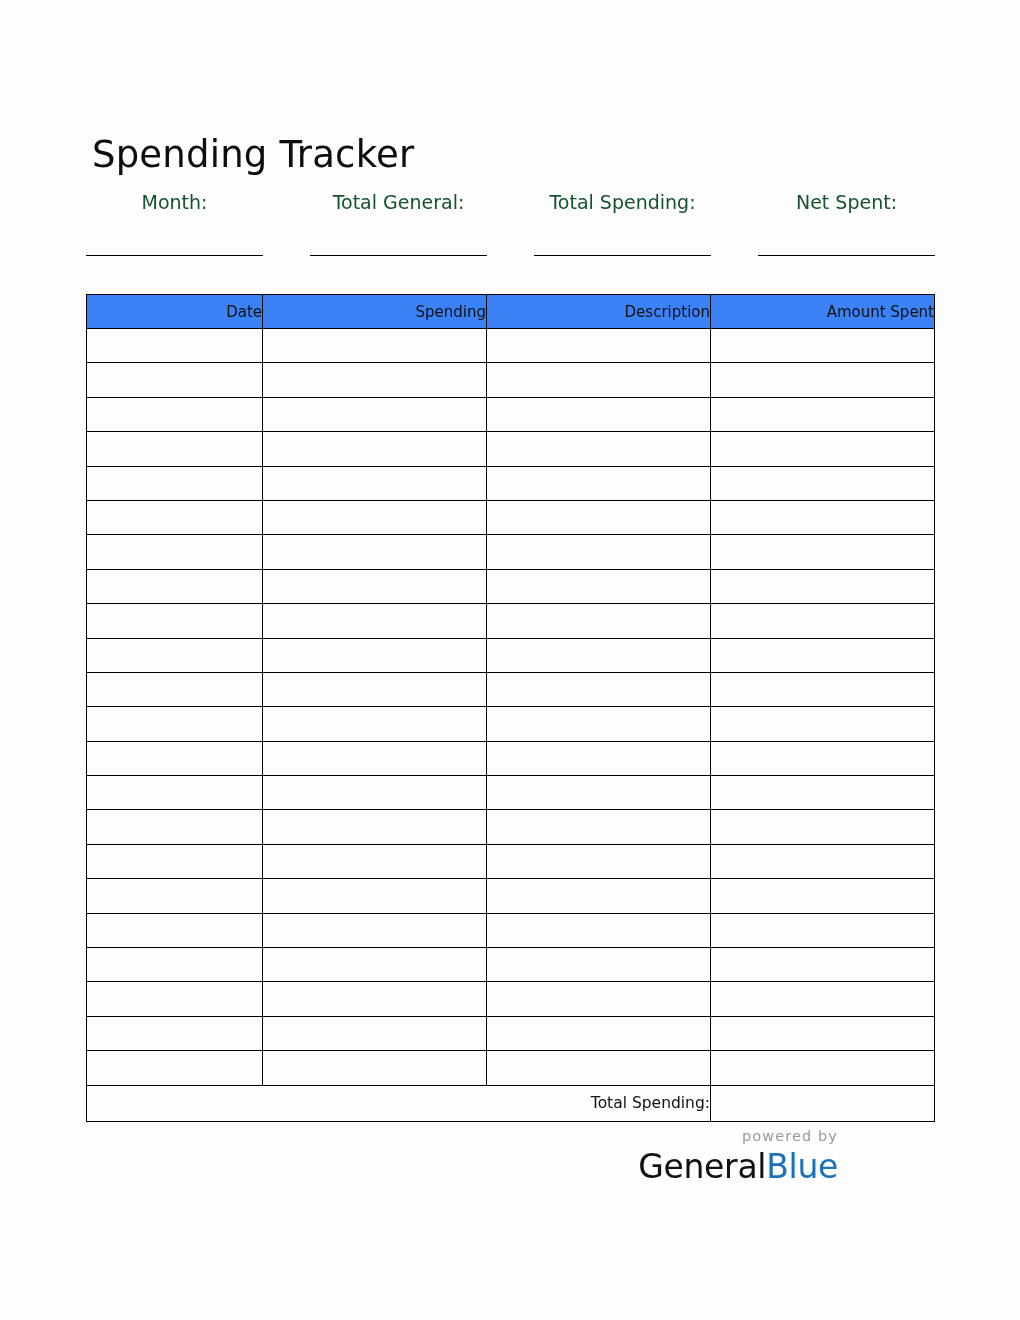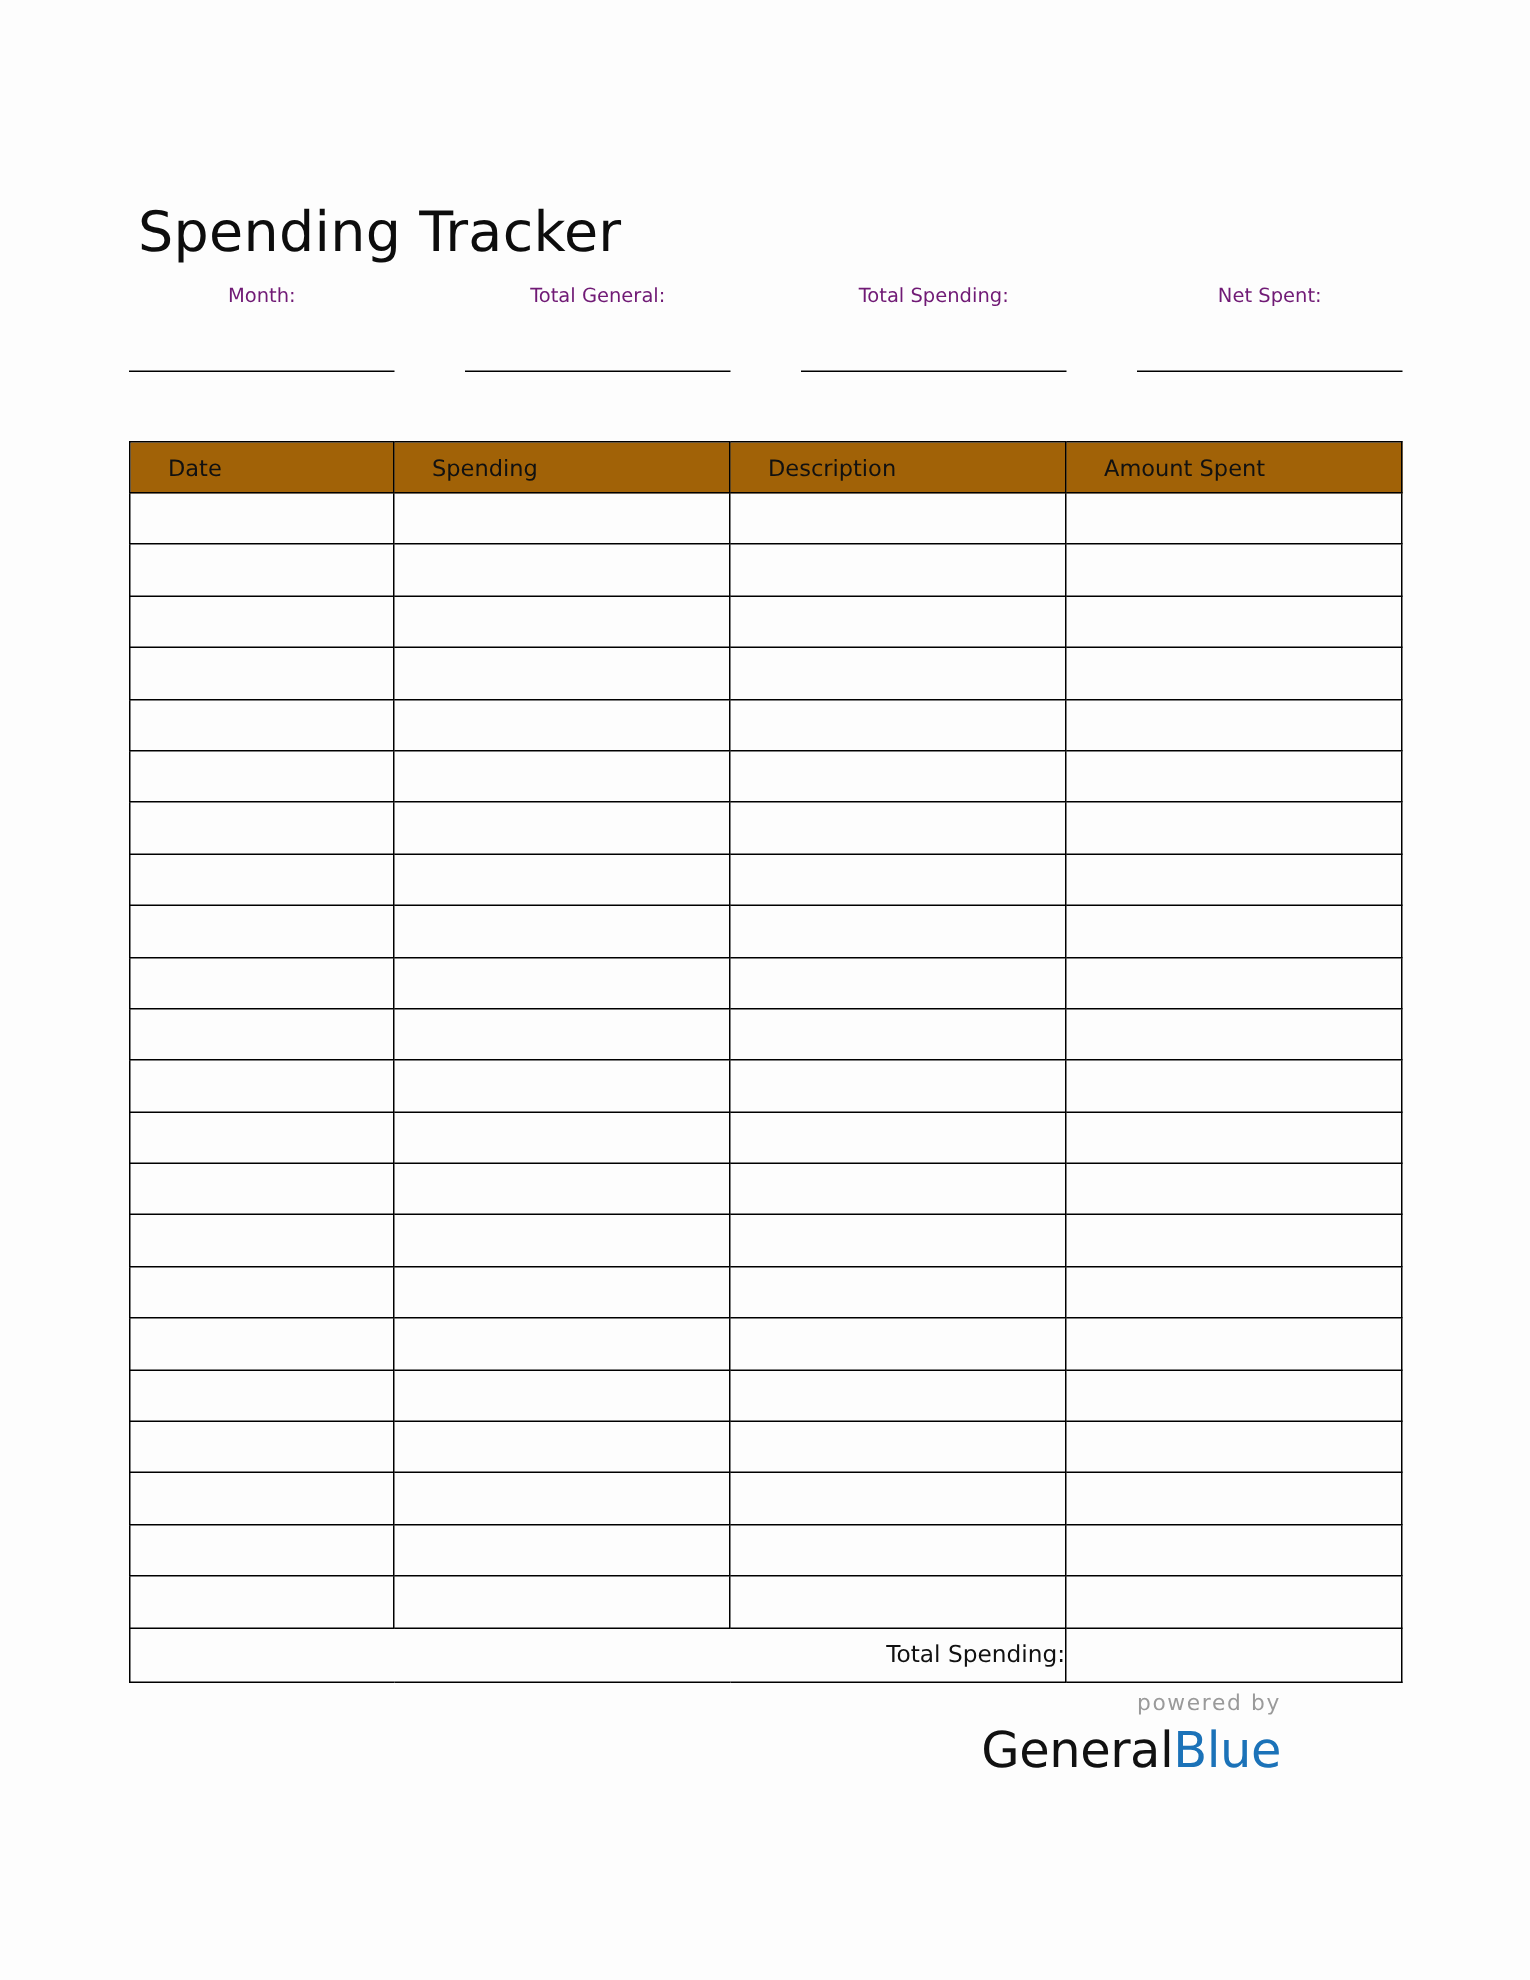--- a/index.html
+++ b/index.html
@@ -44,23 +44,23 @@
     display: flex;
     gap: 47px;
   }
   .field {
     width: 177px;
     display: flex;
     flex-direction: column;
     align-items: center;
   }
   .field-label {
-    font-size: 13px;
-    font-weight: 400;
-    color: #701a75;
+    font-size: 19px;
+    font-weight: 400;
+    color: #14532d;
     white-space: nowrap;
     line-height: 1.3;
   }
   .field-rule {
     margin-top: 40px;
     width: 177px;
     height: 0;
     border-bottom: 1.6px solid #000;
   }
 
@@ -76,23 +76,23 @@
     width: 848px;
     table-layout: fixed;
   }
   table.tracker th,
   table.tracker td {
     border: 1.3px solid #000;
     padding: 0;
     vertical-align: middle;
   }
   table.tracker thead th {
-    background: #a16207;
+    background: #3b82f6;
     height: 33px;
-    text-align: left;
+    text-align: right;
     font-size: 15px;
     font-weight: 400;
     color: #111;
     padding-left: 25px;
     white-space: nowrap;
   }
   table.tracker tbody td {
     height: 33.4px;
     background: #fdfdfd;
   }
@@ -110,21 +110,21 @@
   }
 
   .col-date    { width: 176px; }
   .col-exp     { width: 224px; }
   .col-desc    { width: 224px; }
   .col-amt     { width: 224px; }
 
   
   .logo {
     position: absolute;
-    right: 70px;
+    right: 86px;
     top: 1128px;
     display: flex;
     flex-direction: column;
     align-items: flex-end;
   }
   .logo-powered {
     font-size: 14.5px;
     color: #9a9a9a;
     letter-spacing: 1.1px;
     font-weight: 400;

